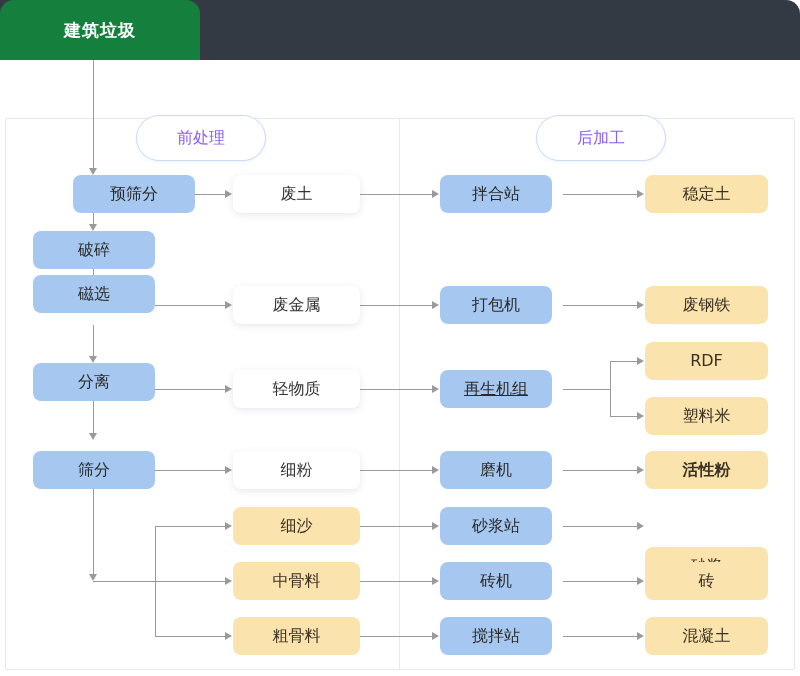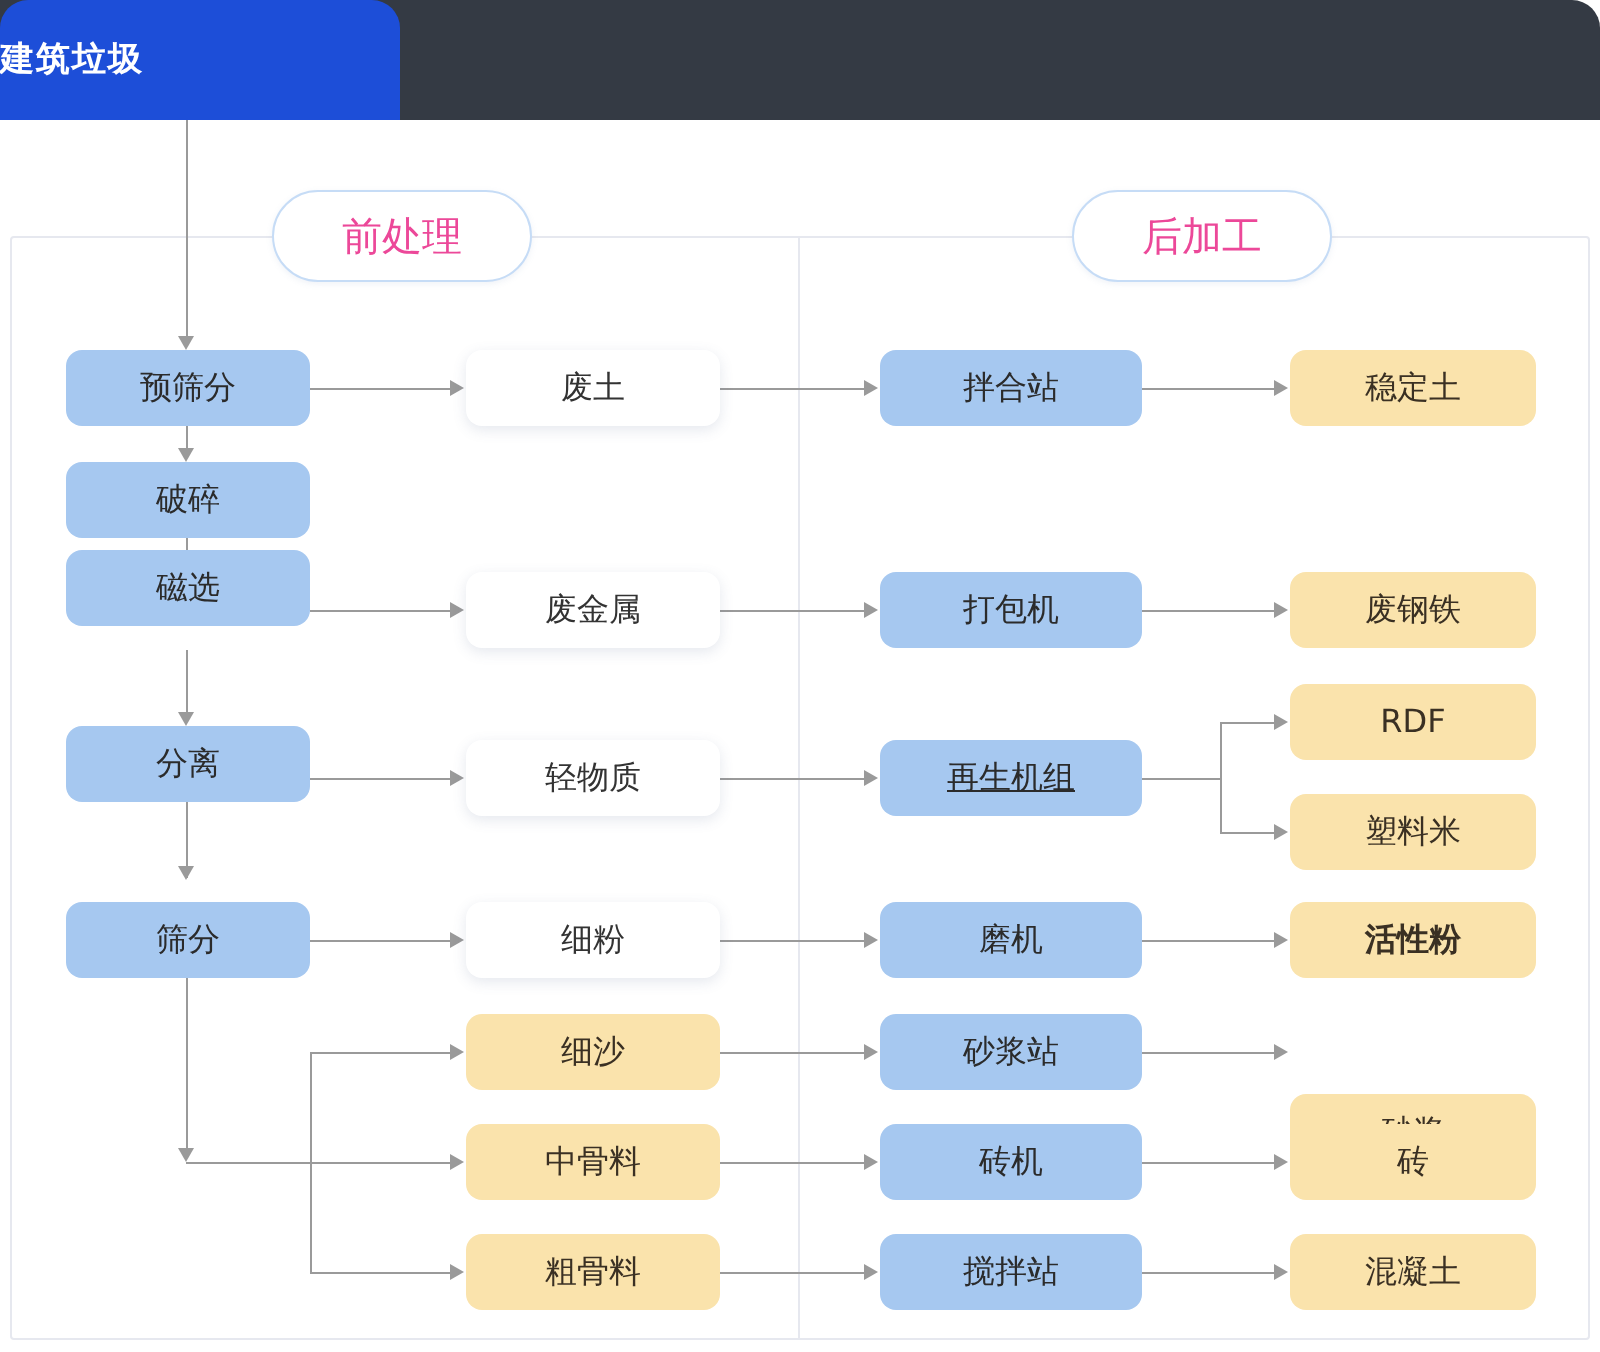--- a/index.html
+++ b/index.html
@@ -38,24 +38,24 @@
     color: #ffffff;
     font-size: 20px;
     font-weight: bold;
     letter-spacing: 1px;
     white-space: nowrap;
   }
   #source-tab {
     position: absolute;
     left: 0; top: 0;
     width: 200px; height: 60px;
-    background: #1d4ed8;
+    background: #15803d;
     border-radius: 14px 14px 0 0;
     line-height: 60px;
-    text-align: left;
+    text-align: center;
     color: #ffffff;
     font-size: 17px;
     font-weight: bold;
     letter-spacing: 1px;
   }
 
   
   #content {
     position: absolute;
     left: 5px; top: 118px;
@@ -74,24 +74,25 @@
 
   
   .section-pill {
     position: absolute;
     height: 46px;
     line-height: 44px;
     text-align: center;
     background: #ffffff;
     border: 1px solid #c6dcf6;
     border-radius: 23px;
-    color: #ec4899;
-    font-size: 20px;
+    color: #8b5cf6;
+    font-size: 16px;
     box-sizing: border-box;
     box-shadow: 0 1px 3px rgba(120,150,190,0.12);
+    margin-top: 20px;
   }
   #pill-pre  { left: 136px; top: 95px; width: 130px; }
   #pill-post { left: 536px; top: 95px; width: 130px; }
 
   
   .node {
     position: absolute;
     height: 38px;
     line-height: 38px;
     text-align: center;
@@ -101,21 +102,21 @@
     box-sizing: border-box;
     white-space: nowrap;
   }
   .node.blue  { background: #a6c8f0; color: #2b2b2b; }
   .node.white { background: #ffffff; color: #333333; box-shadow: 0 2px 7px rgba(80,100,140,0.15); }
   .node.amber { background: #fae3ac; color: #3a3023; }
 
   
   .col1 { left: 33px;  width: 122px; }
   .col2 { left: 233px; width: 127px; }
-  .col3 { left: 440px; width: 131px; }
+  .col3 { left: 440px; width: 112px; }
   .col4 { left: 645px; width: 123px; }
 
   
   .hline, .vline {
     position: absolute;
     background: #9a9a9a;
   }
   .hline { height: 1px; }
   .vline { width: 1px; }
 
@@ -230,21 +231,21 @@
   <div class="arrow right" style="left:637px; top:522px;"></div>
 
   <div class="hline" style="left:563px; top:581px; width:76px;"></div>
   <div class="arrow right" style="left:637px; top:577px;"></div>
 
   <div class="hline" style="left:563px; top:636px; width:76px;"></div>
   <div class="arrow right" style="left:637px; top:632px;"></div>
 
 </div>
 
-<div class="node blue col1" style="top:175px;">预筛分</div>
+<div class="node blue col1" style="top:175px;margin-left:40px;">预筛分</div>
 <div class="node blue col1" style="top:231px;">破碎</div>
 <div class="node blue col1" style="top:275px;">磁选</div>
 <div class="node blue col1" style="top:363px;">分离</div>
 <div class="node blue col1" style="top:451px;">筛分</div>
 
 <div class="node white col2" style="top:175px;">废土</div>
 <div class="node white col2" style="top:286px;">废金属</div>
 <div class="node white col2" style="top:370px;">轻物质</div>
 <div class="node white col2" style="top:451px;">细粉</div>
 <div class="node amber col2" style="top:507px;">细沙</div>

